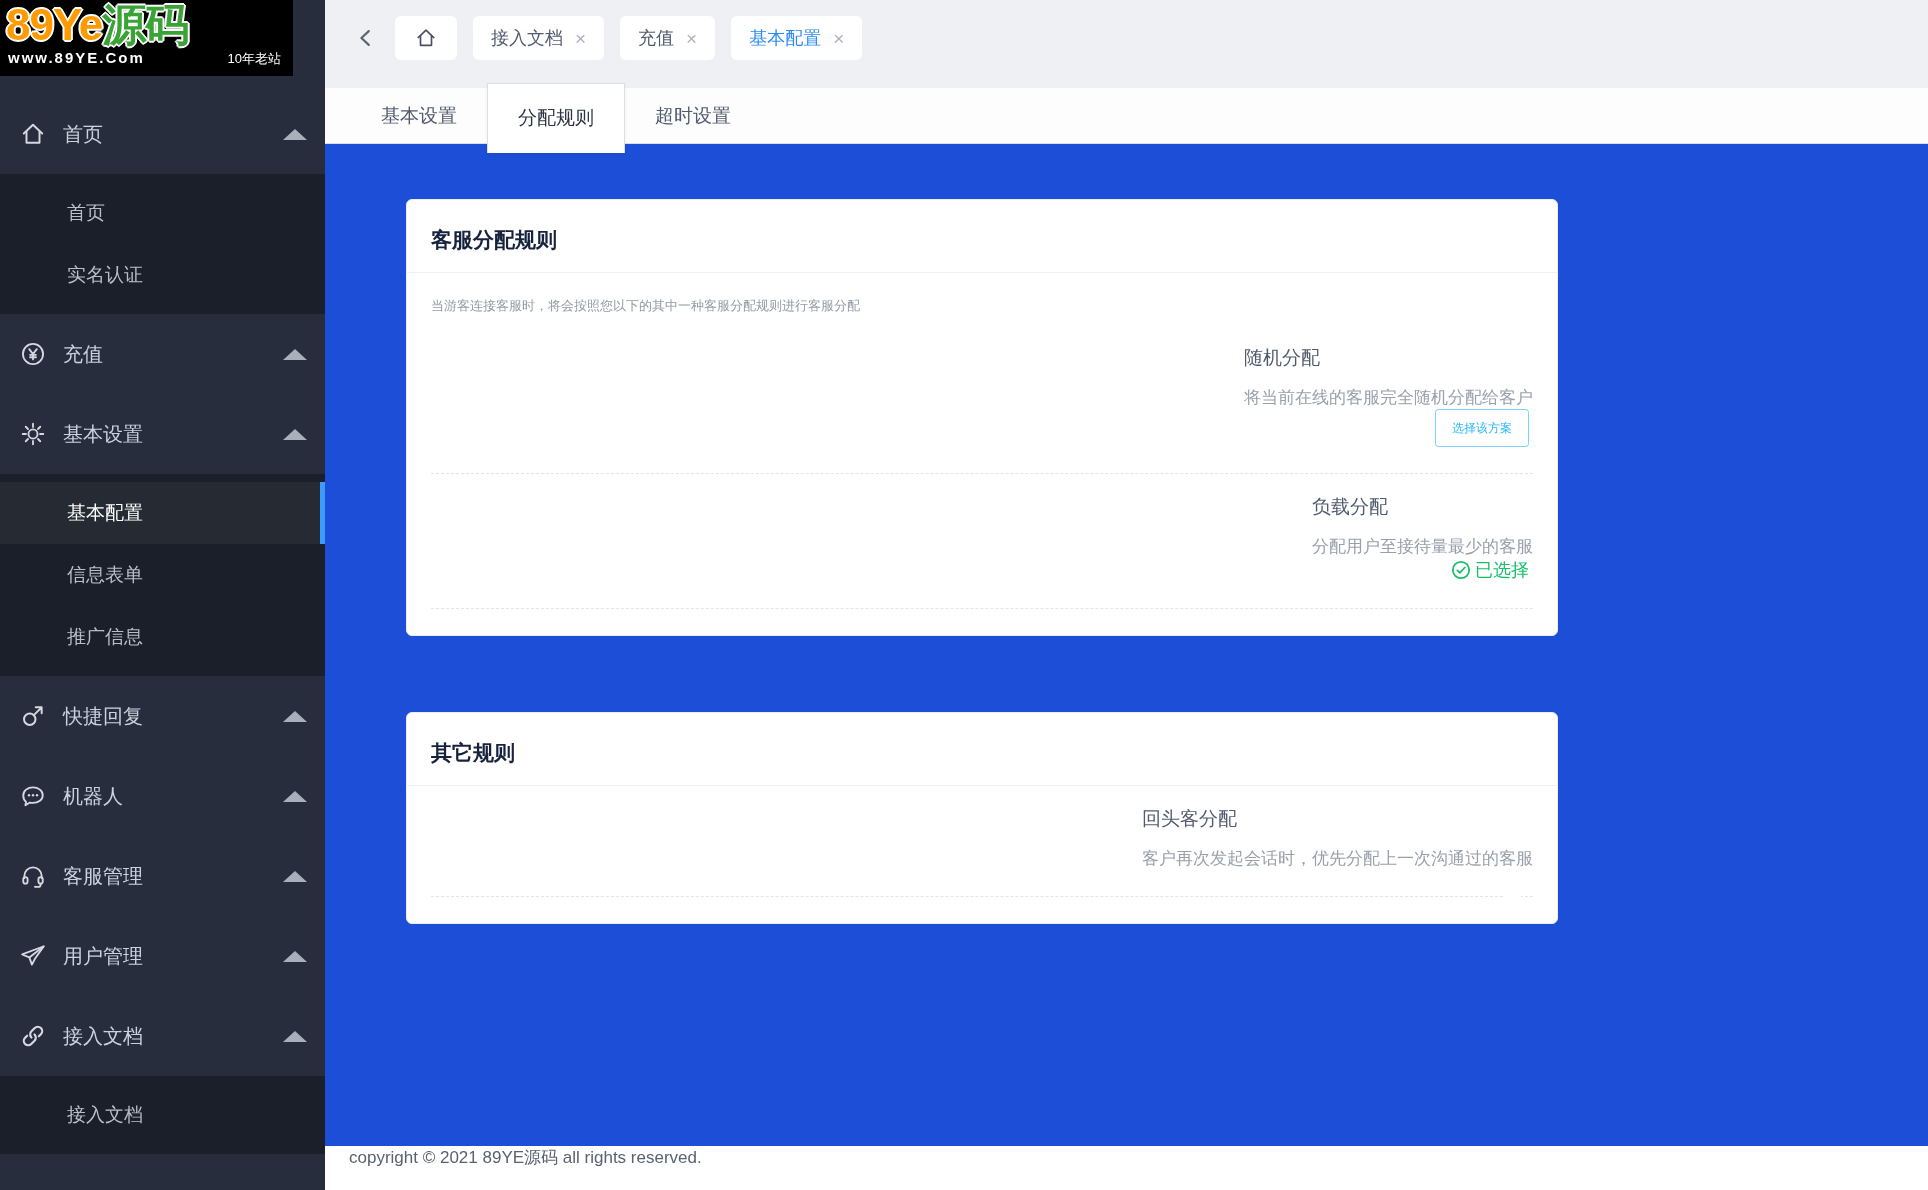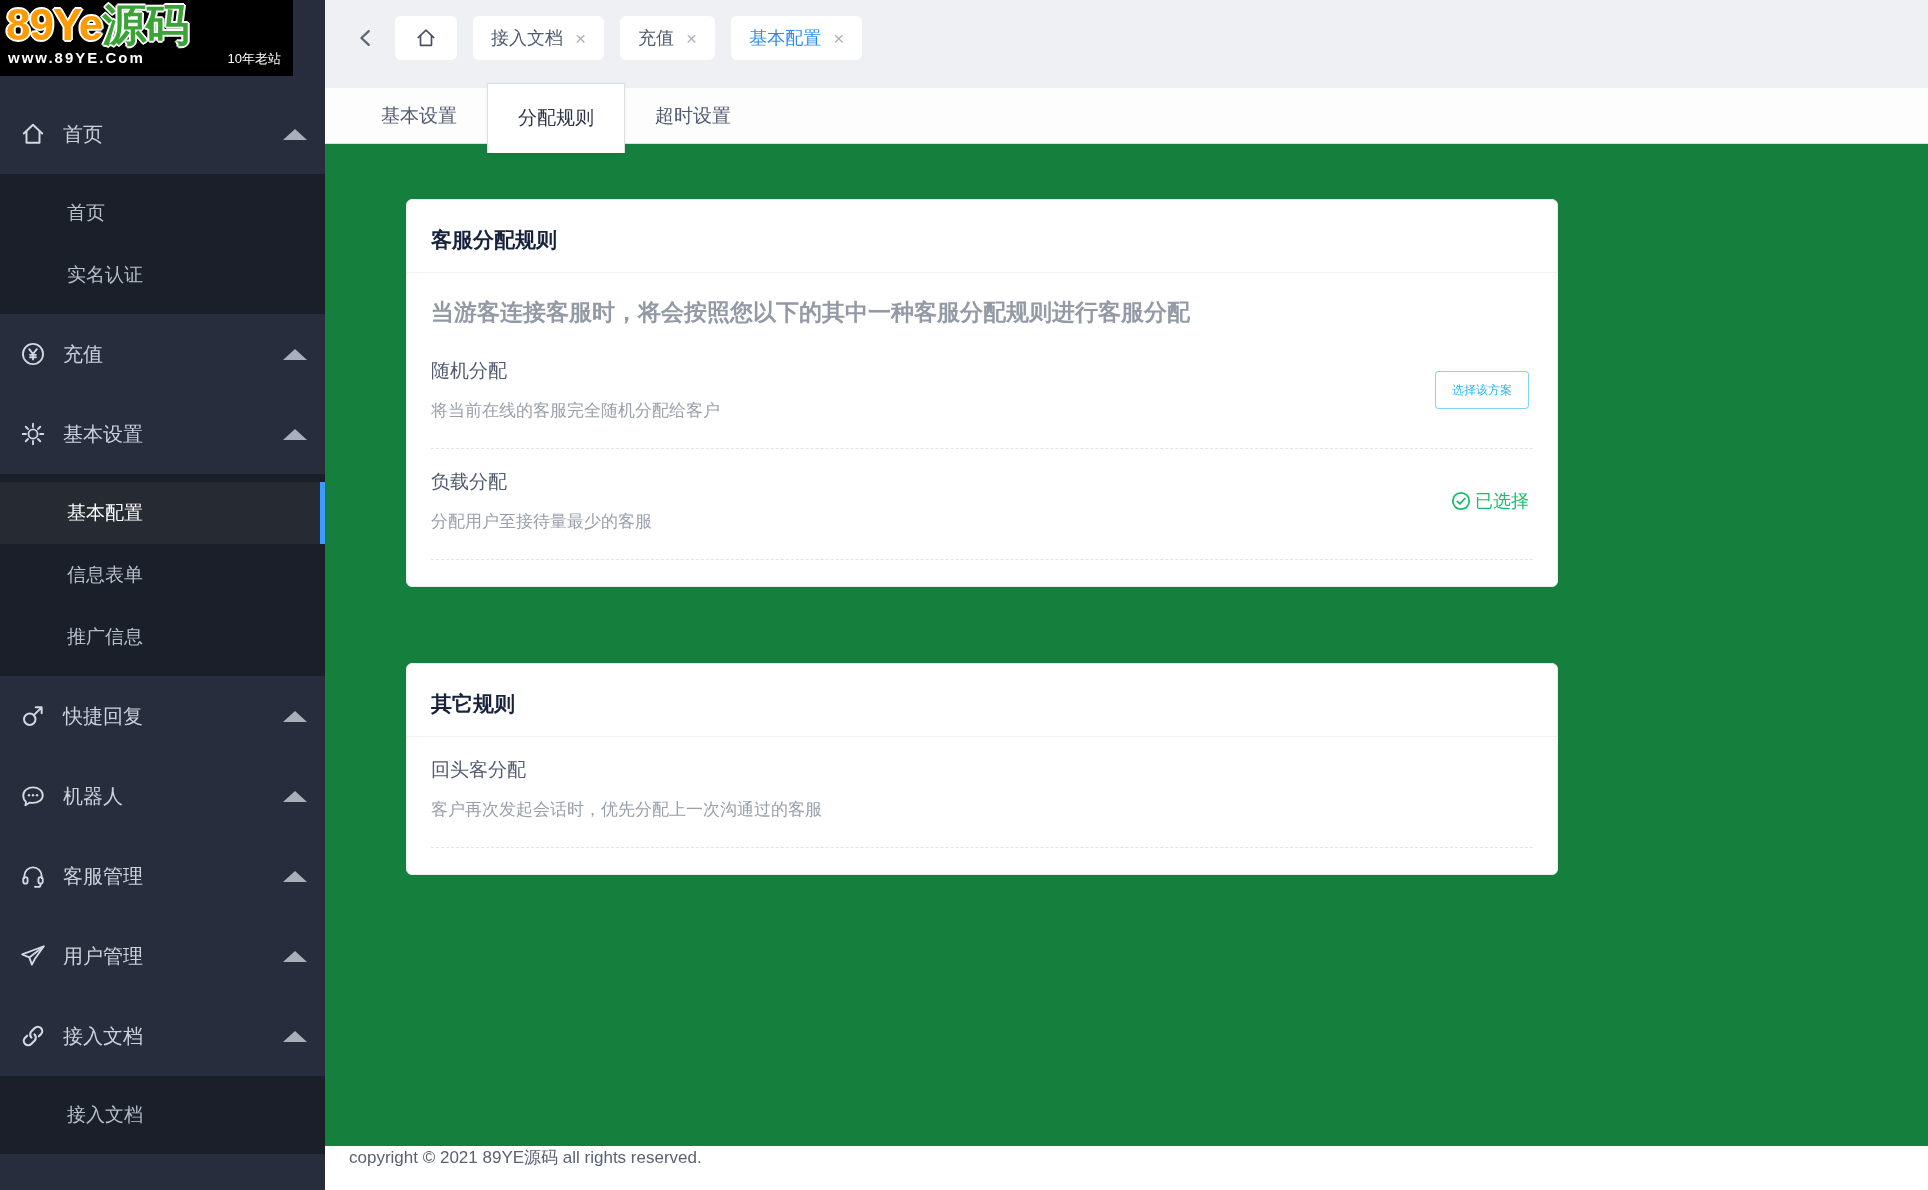--- a/index.html
+++ b/index.html
@@ -40,27 +40,27 @@
   .chip { display:inline-flex; align-items:center; background:#fff; border-radius:6px; height:44px; padding:0 18px; font-size:18px; color:#515a6e; gap:12px; cursor:pointer; }
   .chip.home { padding:0 20px; color:#495060; }
   .chip.home svg { width:22px; height:22px; }
   .chip .x { font-size:19px; color:#aeb2bb; line-height:1; cursor:pointer; }
   .chip.active { color:var(--accent,#2d8cf0); }
 
   .tabstrip { height:56px; flex:none; background:#fdfdfe; border-bottom:1px solid #dcdee2; display:flex; align-items:center; padding-left:26px; position:relative; z-index:3; }
   .tab { padding:0 30px; height:100%; display:flex; align-items:center; font-size:19px; color:#515a6e; cursor:pointer; }
   .tab.active { background:#fff; border:1px solid #dcdee2; border-bottom:none; height:70px; margin-top:-5px; margin-bottom:-9px; color:#2c3343; position:relative; z-index:4; box-shadow:0 2px 4px rgba(0,0,0,.05); }
 
-  .content { flex:1; background:#15803d; padding:55px 0 0 81px; overflow:hidden; }
+  .content { flex:1; background:#1d4ed8; padding:55px 0 0 81px; overflow:hidden; }
   .card { width:1152px; background:#fff; border:1px solid #ebedf0; border-radius:6px; padding-bottom:26px; }
   .card + .card { margin-top:76px; }
   .card-h { padding:26px 24px 18px; border-bottom:1px solid #eff1f3; font-size:21px; font-weight:bold; color:#17233d; }
   .card-b { padding:0 24px; }
-  .lead { font-size:23px; color:#939aa6; padding:24px 0 10px;font-weight:bold; }
-  .opt { padding:20px 0 26px; border-bottom:1px dashed #e2e4e8; display:flex; align-items:center; }
+  .lead { font-size:13px; color:#939aa6; padding:24px 0 10px; }
+  .opt { padding:20px 0 26px; border-bottom:1px dashed #e2e4e8; display:flex; align-items:flex-end;flex-direction:column; }
   .opt-left { min-width:0; }
   .opt-name { font-size:19px; color:#515a6e; margin-bottom:15px; }
   .opt-desc { font-size:17px; color:#9aa0ab; }
   .opt-right { margin-left:auto; padding-right:4px; }
   .btn-choose { height:38px; padding:0 16px; background:#fff; border:1px solid rgba(45,183,245,.6); border-radius:4px; color:var(--info,#2db7f5); font-size:12px; cursor:pointer; font-family:inherit; }
   .selected { display:flex; align-items:center; gap:4px; color:var(--success,#19be6b); font-size:18px; }
   .selected svg { width:20px; height:20px; }
   .switch { width:62px; height:34px; border-radius:17px; background:#c5c8ce; position:relative; cursor:pointer; }
   .switch.on { background:var(--toggle-on,#1583f7); }
   .switch .knob { position:absolute; left:4px; top:4px; width:26px; height:26px; border-radius:50%; background:#fff; }

